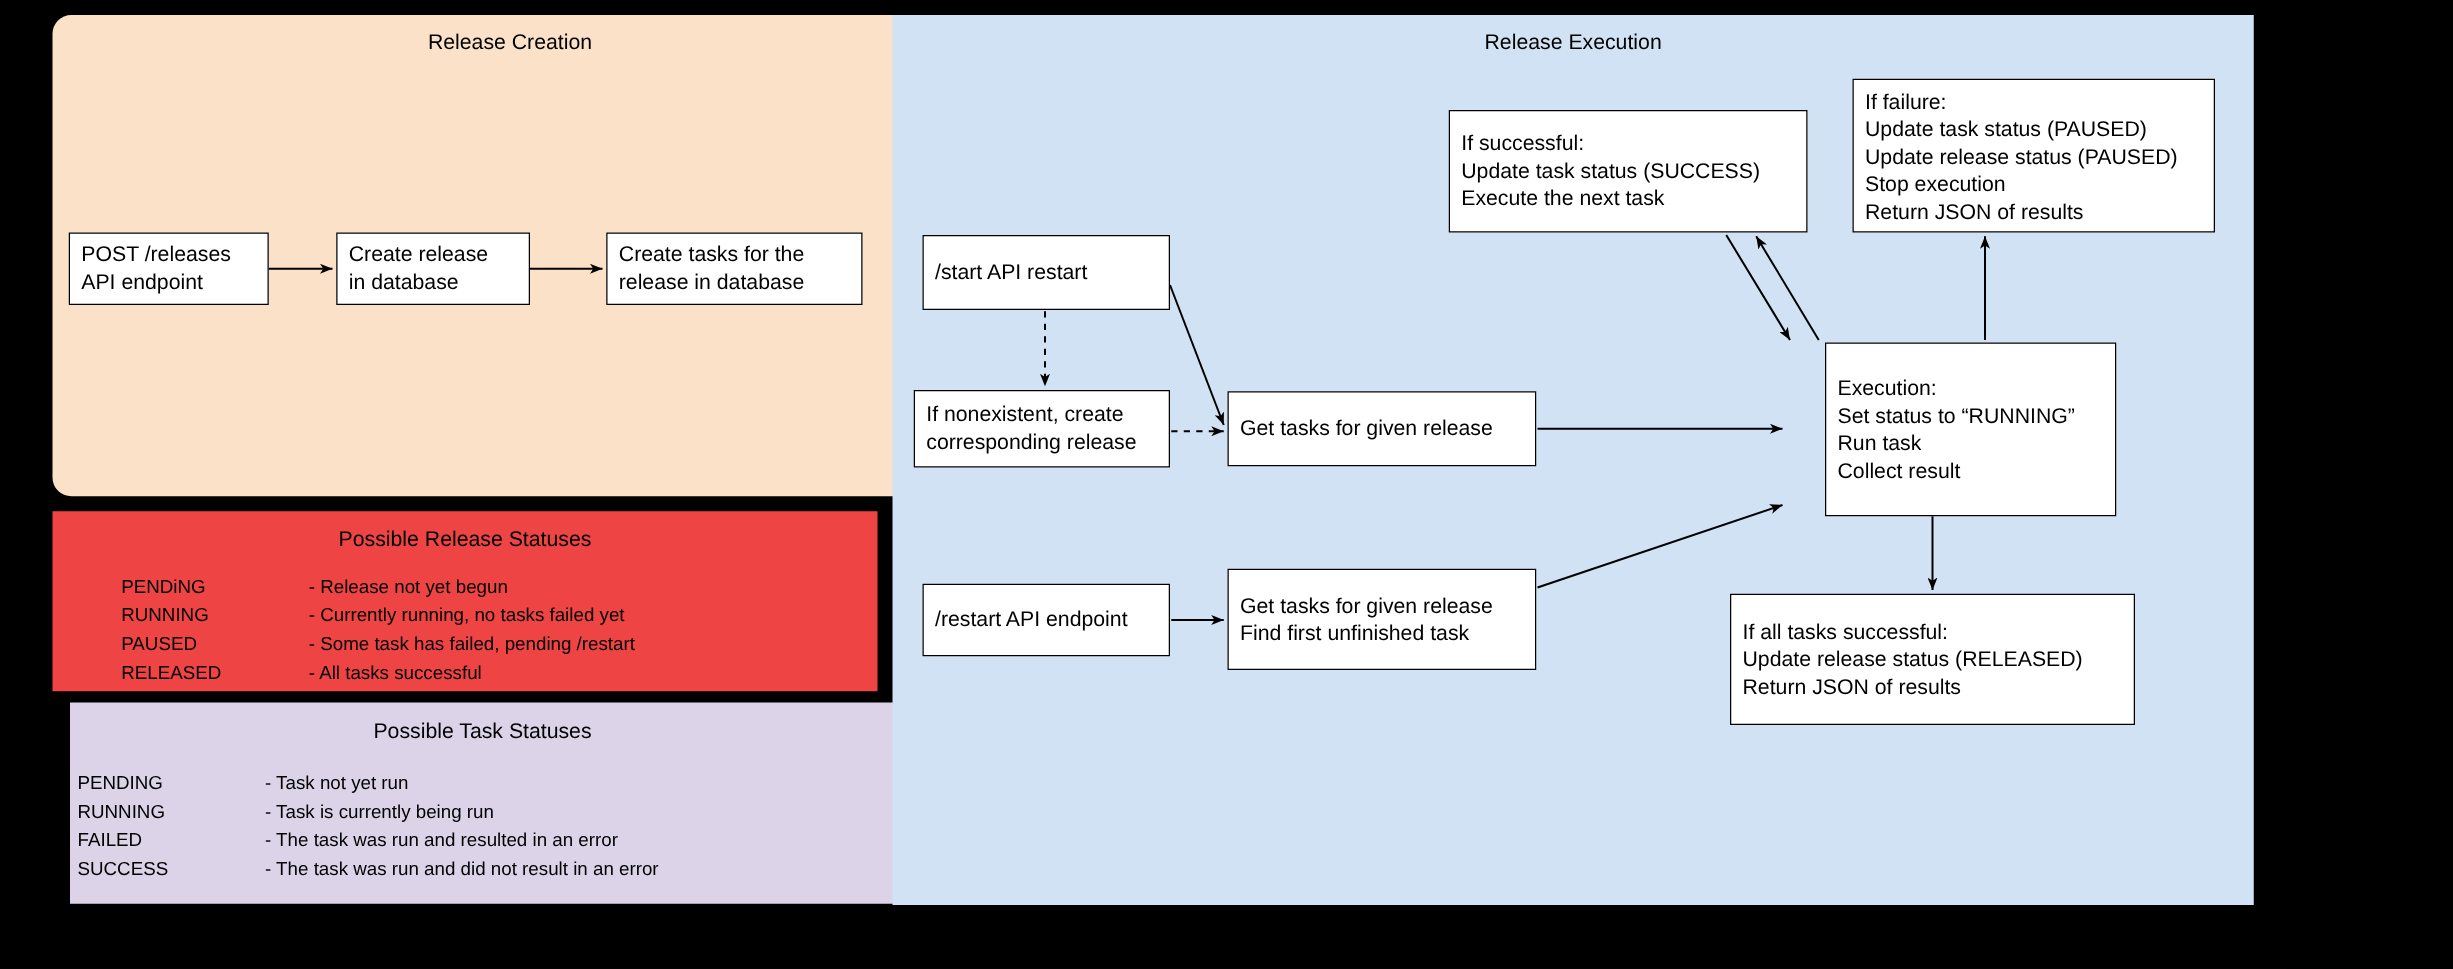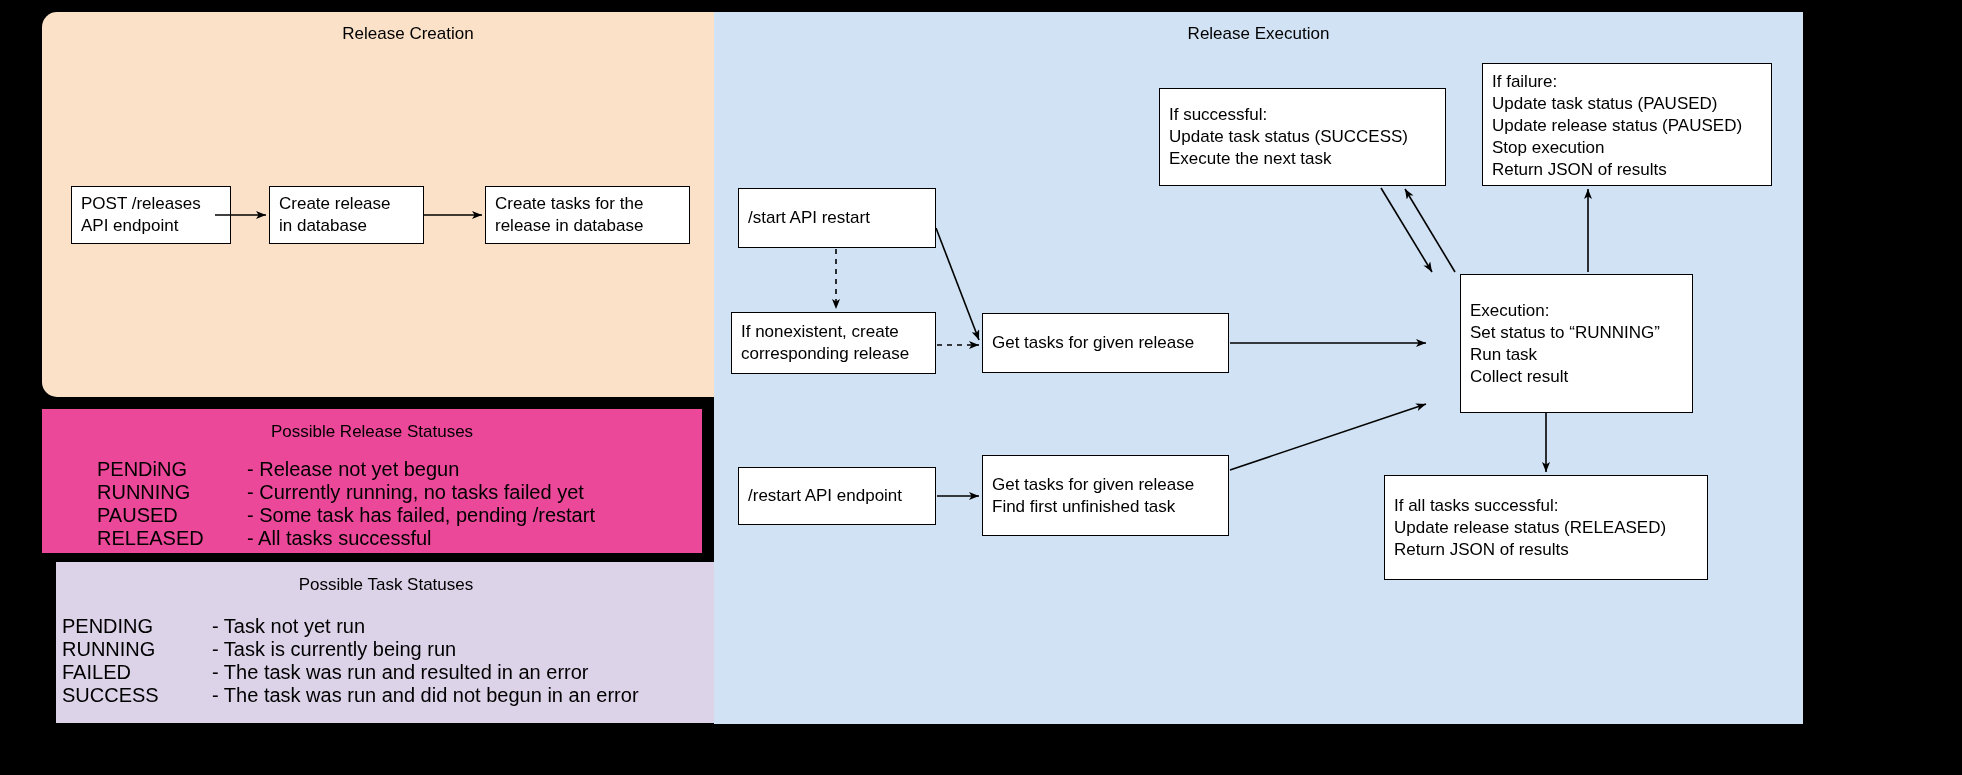--- a/index.html
+++ b/index.html
@@ -45,21 +45,21 @@
     flex-direction: column;
     justify-content: center;
     padding: 4px 9px;
     white-space: pre;
   }
   .node.vcenter-left {
     align-items: flex-start;
   }
   .status-table {
     position: absolute;
-    font-size: 20px;
+    font-size: 15px;
     line-height: 23px;
     color: #000000;
   }
   .status-row {
     display: flex;
   }
   .status-key {
     width: 150px;
     flex: 0 0 150px;
     white-space: pre;
@@ -79,36 +79,36 @@
 </style>
 </head>
 <body>
 
 <div id="canvas">
 
   <div class="panel" style="left:42px; top:12px; width:732px; height:385px; background:#fae1c8;border-radius:15px;">
     <div class="panel-title" style="top:12px;">Release Creation</div>
   </div>
 
-  <div class="node vcenter-left" style="left:71px; top:186px; width:160px; height:58px;">
+  <div class="node vcenter-left" style="left:55px; top:186px; width:160px; height:58px;">
     <span>POST /releases
 API endpoint</span>
   </div>
 
   <div class="node vcenter-left" style="left:269px; top:186px; width:155px; height:58px;">
     <span>Create release
 in database</span>
   </div>
 
-  <div class="node vcenter-left" style="left:485px; top:186px; width:205px; height:58px;">
+  <div class="node vcenter-left" style="left:485px; top:186px; width:205px; height:58px;text-align:right;">
     <span>Create tasks for the
 release in database</span>
   </div>
 
-  <div class="panel" style="left:42px; top:409px; width:660px; height:144px; background:#ec4899;">
+  <div class="panel" style="left:42px; top:409px; width:660px; height:144px; background:#ef4444;">
     <div class="panel-title" style="top:13px;">Possible Release Statuses</div>
   </div>
 
   <div class="status-table" style="left:97px; top:458px; width:600px;">
     <div class="status-row">
       <span class="status-key">PENDiNG</span>
       <span class="status-desc">- Release not yet begun</span>
     </div>
     <div class="status-row">
       <span class="status-key">RUNNING</span>
@@ -136,21 +136,21 @@
     <div class="status-row">
       <span class="status-key">RUNNING</span>
       <span class="status-desc">- Task is currently being run</span>
     </div>
     <div class="status-row">
       <span class="status-key">FAILED</span>
       <span class="status-desc">- The task was run and resulted in an error</span>
     </div>
     <div class="status-row">
       <span class="status-key">SUCCESS</span>
-      <span class="status-desc">- The task was run and did not begun in an error</span>
+      <span class="status-desc">- The task was run and did not result in an error</span>
     </div>
   </div>
 
   <div class="panel" style="left:714px; top:12px; width:1089px; height:712px; background:#d0e2f3;">
     <div class="panel-title" style="top:12px;">Release Execution</div>
   </div>
 
   <div class="node vcenter-left" style="left:1159px; top:88px; width:287px; height:98px;">
     <span>If successful:
 Update task status (SUCCESS)

